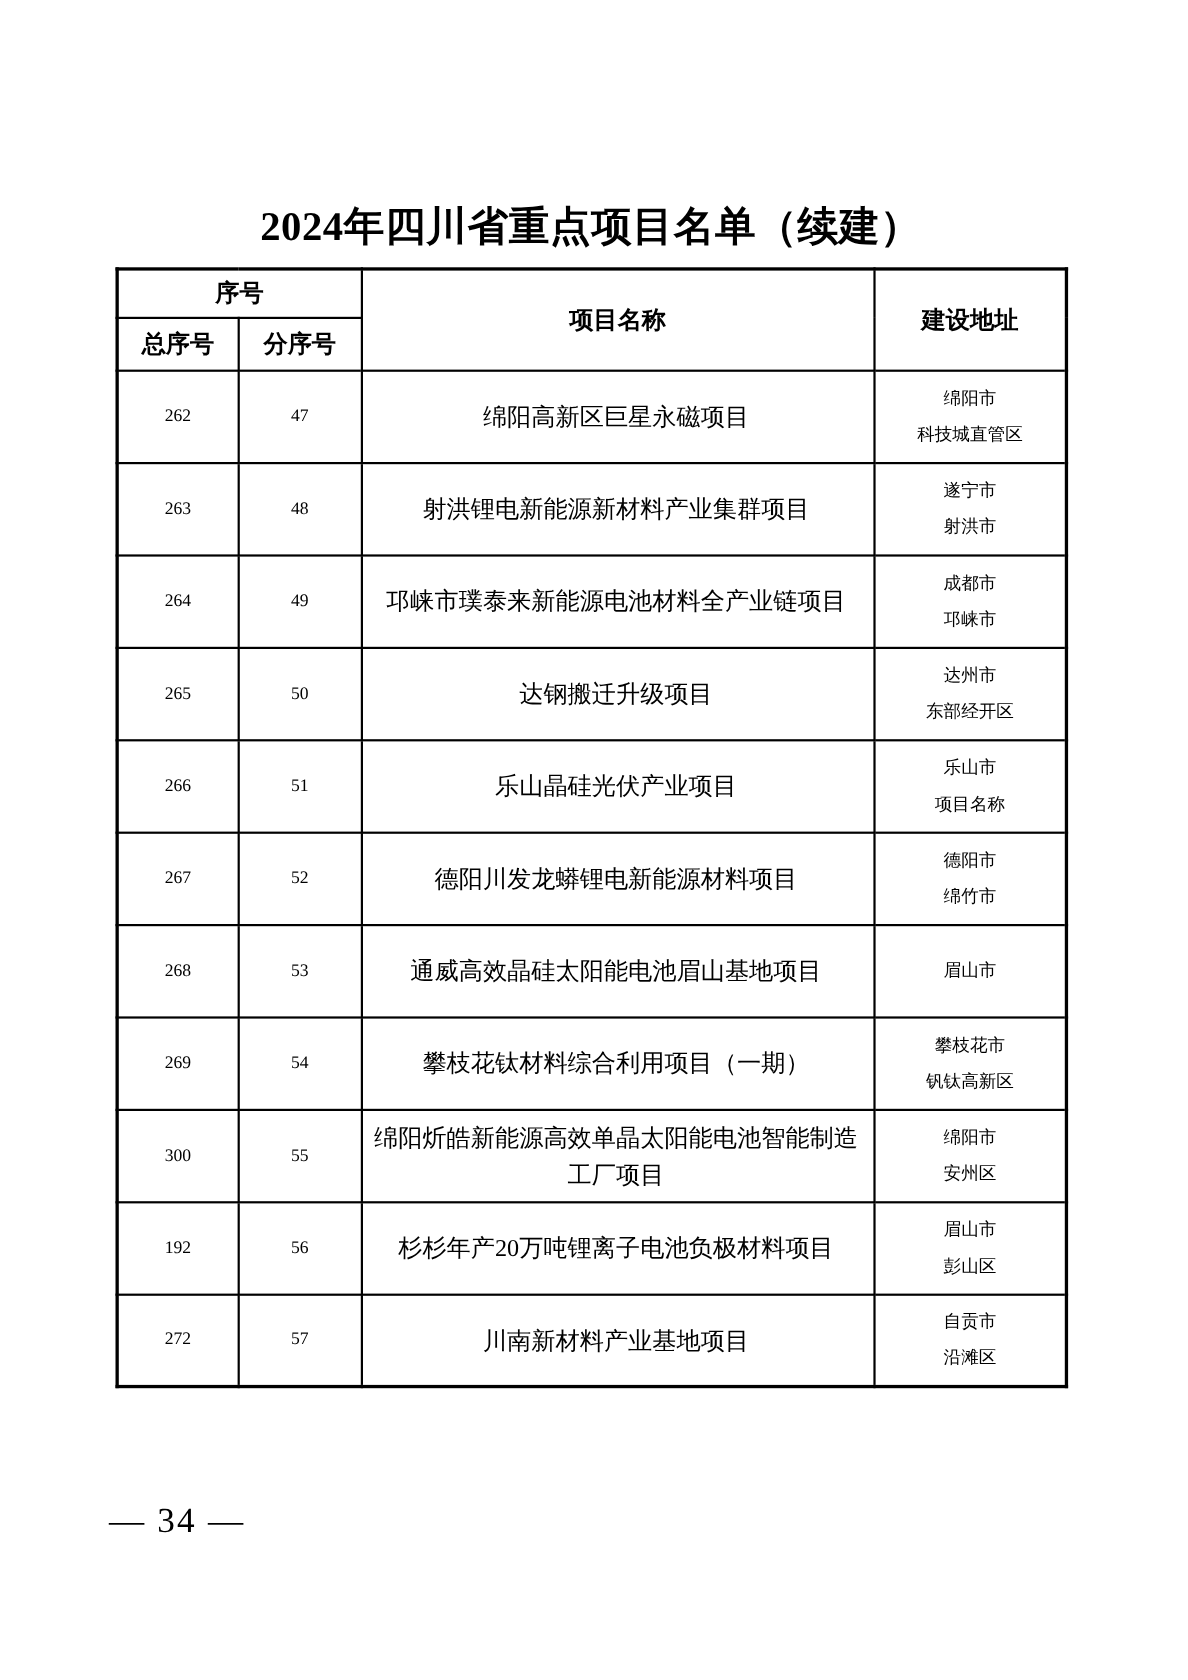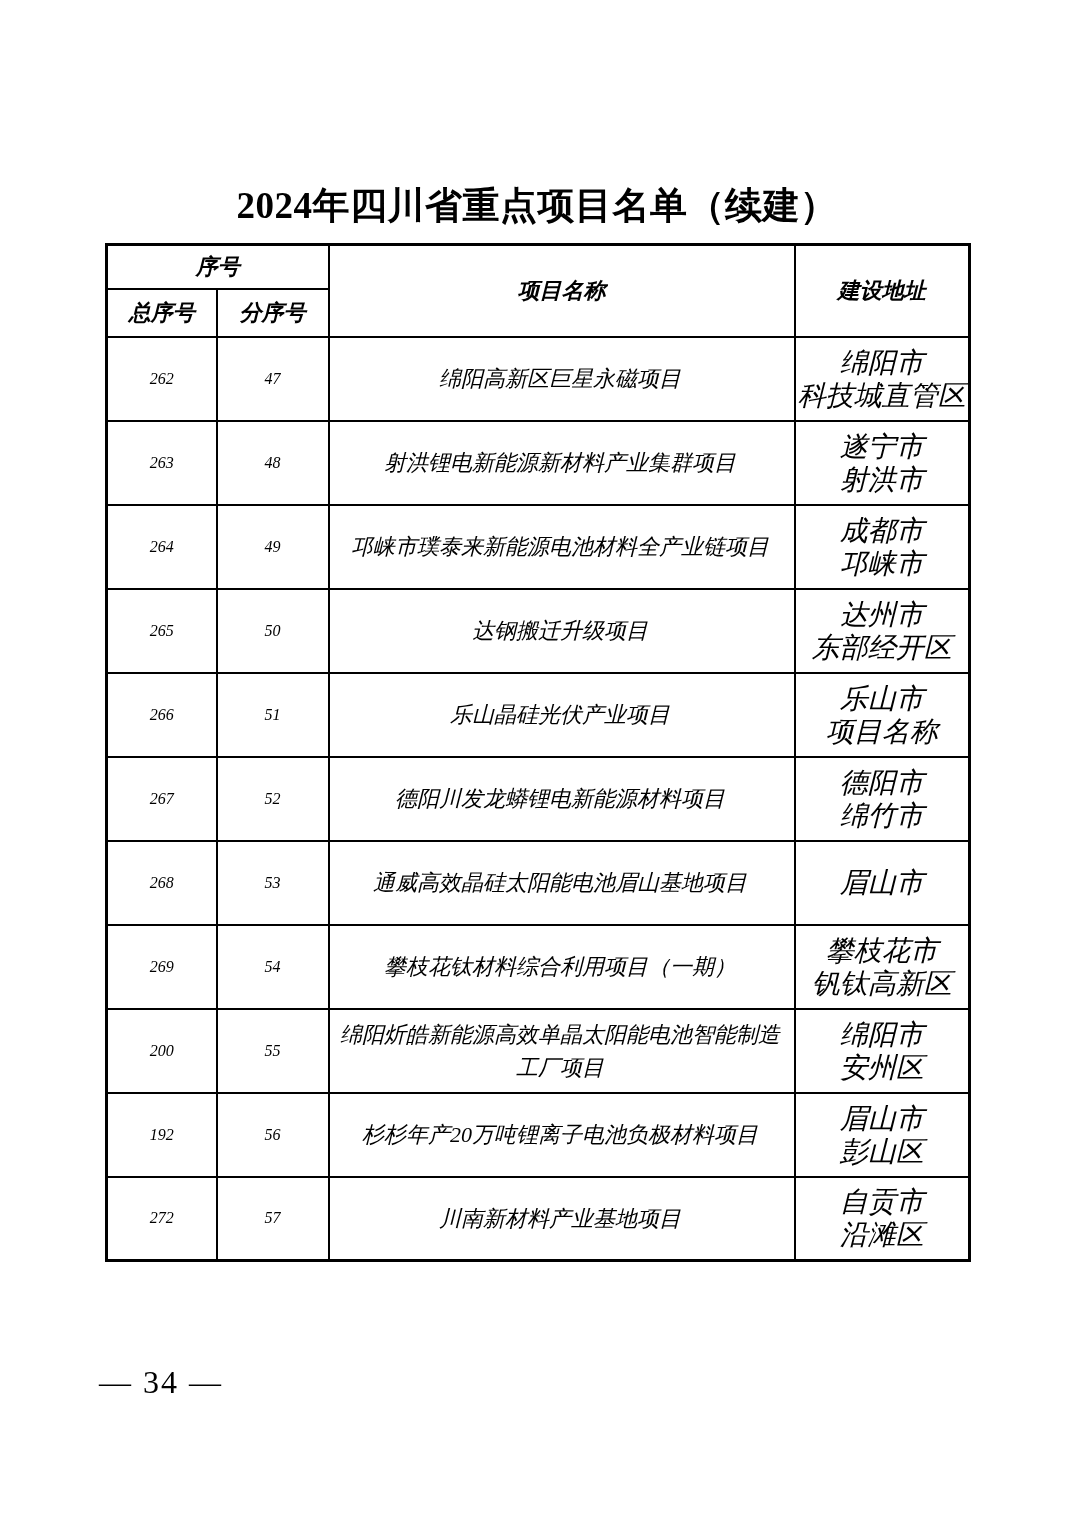--- a/index.html
+++ b/index.html
@@ -25,21 +25,20 @@
     white-space: nowrap;
   }
   table.projects-table {
     position: absolute;
     top: 243px;
     left: 105px;
     width: 863px;
     border-collapse: collapse;
     table-layout: fixed;
     border: 3px solid #000;
-    font-style: italic;
   }
   .projects-table th,
   .projects-table td {
     border: 2px solid #000;
     vertical-align: middle;
   }
   .projects-table thead th {
     font-weight: bold;
     font-size: 22px;
     text-align: center;
@@ -53,21 +52,21 @@
     font-size: 16px;
   }
   td.cell-name {
     text-align: center;
     font-size: 22px;
     line-height: 33px;
     padding: 4px 8px 4px 5px;
   }
   td.cell-loc {
     text-align: center;
-    font-size: 28px;
+    font-size: 16px;
     line-height: 33px;
     padding: 5px 2px;
   }
   .loc-line { display: block; }
   .page-number {
     position: absolute;
     top: 1364px;
     left: 99px;
     font-size: 32px;
     letter-spacing: 2px;
@@ -166,21 +165,21 @@
       <tr>
         <td class="cell-num">269</td>
         <td class="cell-num">54</td>
         <td class="cell-name">攀枝花钛材料综合利用项目（一期）</td>
         <td class="cell-loc">
           <span class="loc-line">攀枝花市</span>
           <span class="loc-line">钒钛高新区</span>
         </td>
       </tr>
       <tr>
-        <td class="cell-num">200</td>
+        <td class="cell-num">300</td>
         <td class="cell-num">55</td>
         <td class="cell-name">绵阳炘皓新能源高效单晶太阳能电池智能制造工厂项目</td>
         <td class="cell-loc">
           <span class="loc-line">绵阳市</span>
           <span class="loc-line">安州区</span>
         </td>
       </tr>
       <tr>
         <td class="cell-num">192</td>
         <td class="cell-num">56</td>

